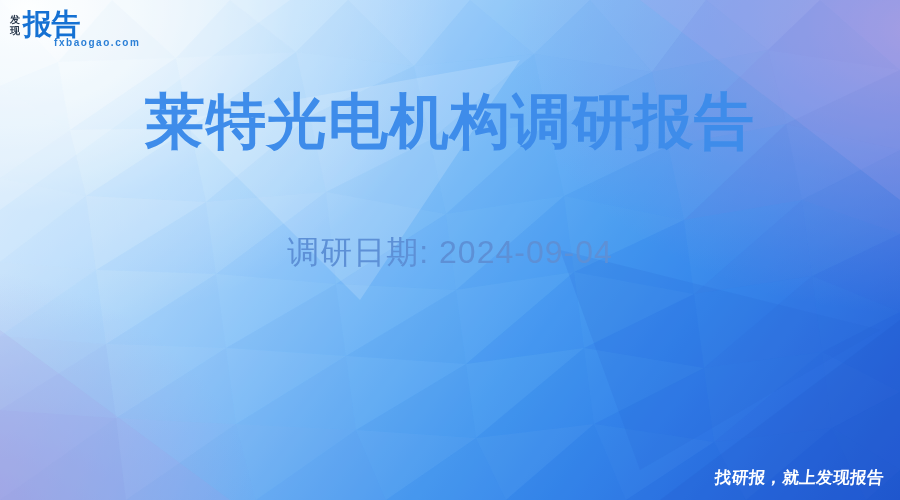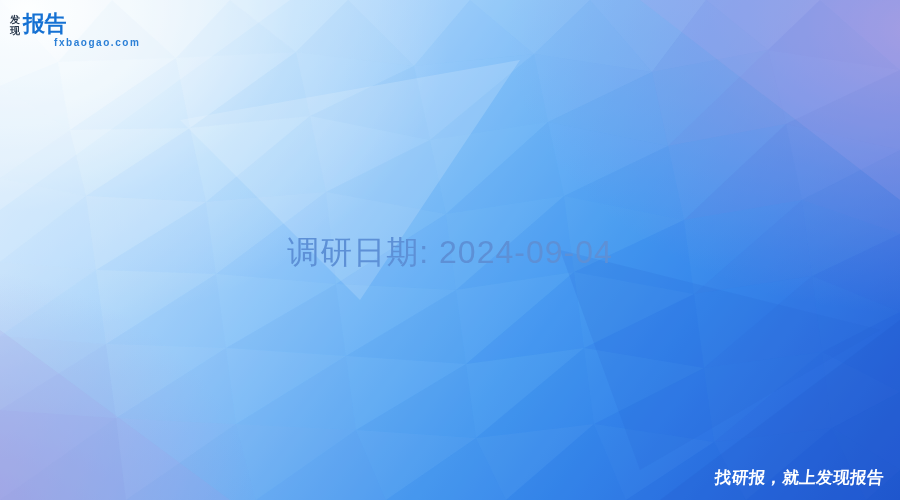--- a/index.html
+++ b/index.html
@@ -79,21 +79,21 @@
     padding-bottom: 1px;
   }
   .logo-stack span {
     font-size: 10px;
     line-height: 11px;
     font-weight: 700;
     color: #2b3a4d;
     letter-spacing: 0;
   }
   .logo-big {
-    font-size: 22px;
+    font-size: 29px;
     line-height: 26px;
     font-weight: 700;
     color: #1571d3;
     letter-spacing: -0.5px;
   }
   .logo-url {
     margin-top: 1px;
     font-size: 10px;
     line-height: 9px;
     font-weight: 700;
@@ -295,20 +295,23 @@
     <div class="logo-row">
       <div class="logo-stack">
         <span>发</span>
         <span>现</span>
       </div>
       <div class="logo-big">报告</div>
     </div>
     <div class="logo-url">fxbaogao.com</div>
   </div>
 
+  <div id="title-block">
+    <h1 id="main-title">莱特光电机构调研报告</h1>
+  </div>
 
   <div id="subtitle-block">
     <p id="subtitle">调研日期: 2024-09-04</p>
   </div>
 
   <div id="footer-slogan">找研报，就上发现报告</div>
 
 </div>
 
 </body></html>

